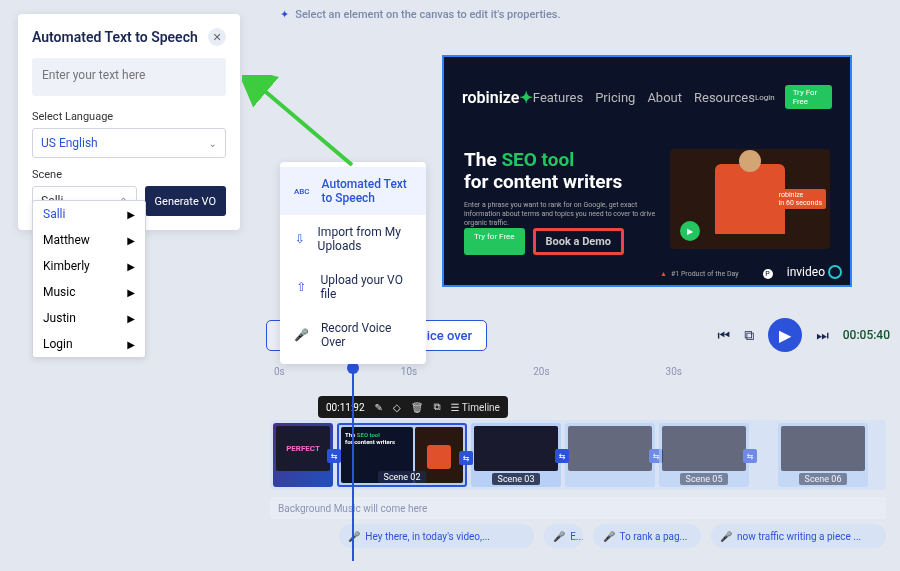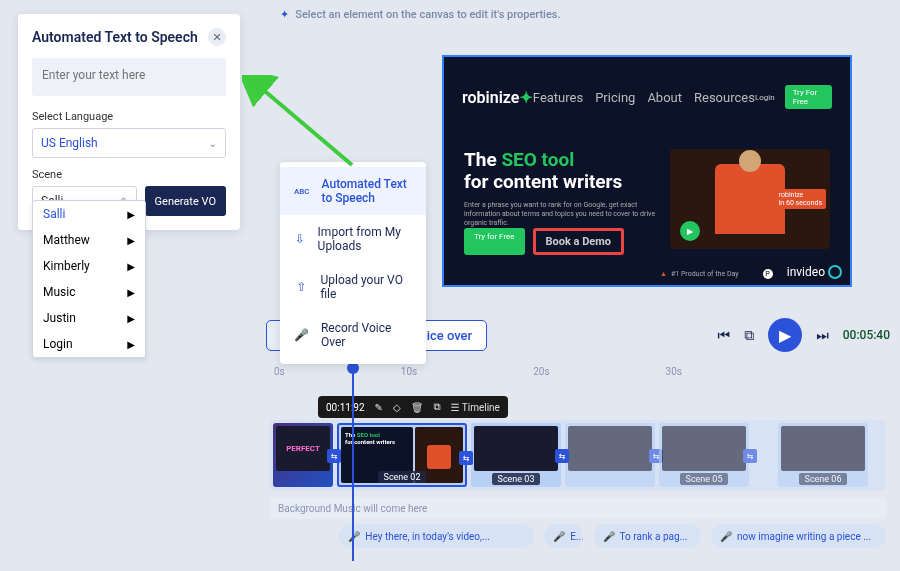--- a/index.html
+++ b/index.html
@@ -309,16 +309,16 @@
     <div class="vo-clip" style="width:40px">
         <span>🎤</span>
         <span>E...</span>
       </div>
     <div class="vo-clip" style="width:110px">
         <span>🎤</span>
         <span>To rank a pag...</span>
       </div>
     <div class="vo-clip" style="width:180px">
         <span>🎤</span>
-        <span>now imagine writing a piece ...</span>
+        <span>now traffic writing a piece ...</span>
       </div>
   </div>
 </div>
 
 </body></html>

